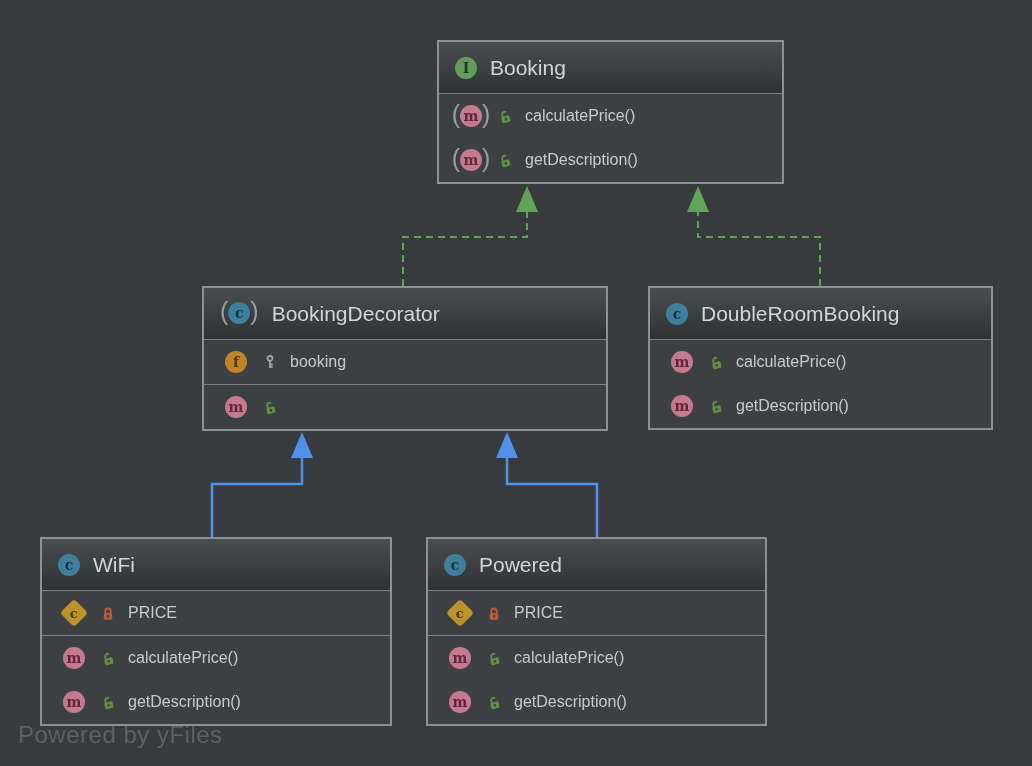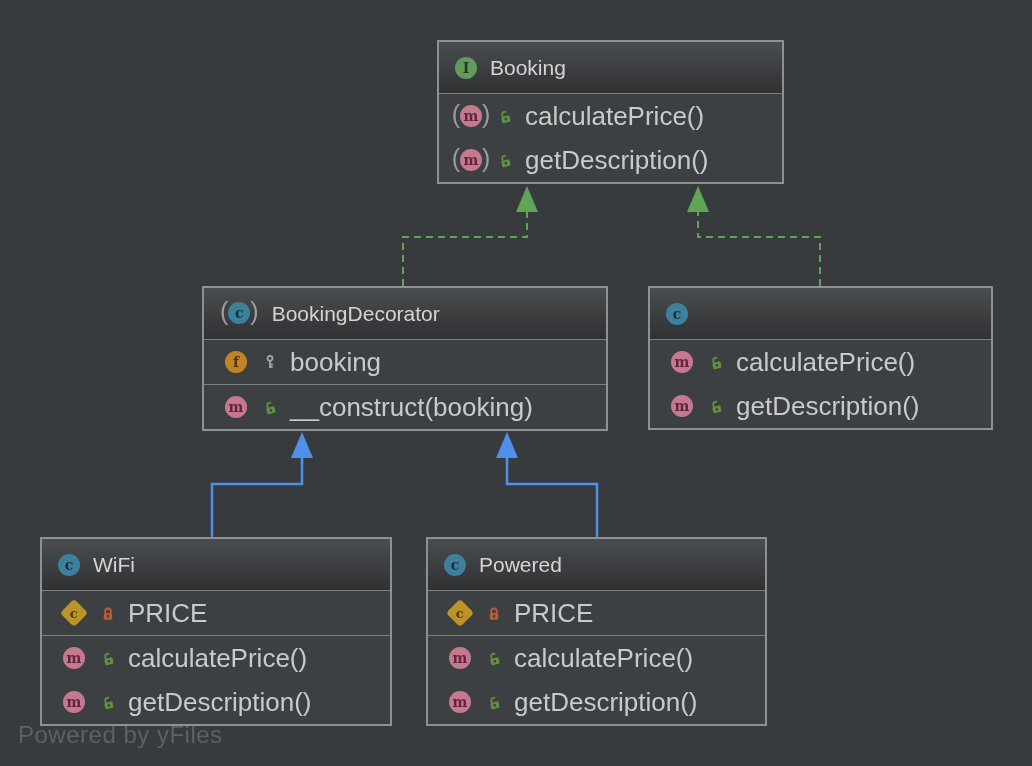--- a/index.html
+++ b/index.html
@@ -54,21 +54,21 @@
   .abstract-wrap::before,.abstract-wrap::after{
     color:var(--paren,#9b9ea0);font-size:25px;line-height:22px;
     font-family:"Liberation Sans",sans-serif;font-weight:400;
     position:relative;top:-2px;
   }
   .vis-icon{margin-left:6px;width:16px;height:16px;flex:none;display:inline-flex;}
   .vis-public{color:var(--public-lock,#5e9140);}
   .vis-private{color:var(--private-lock,#bf5a36);}
   .vis-protected{color:var(--protected-key,#a6a9ab);}
   .member-label{
-    margin-left:12px;font-size:26px;color:var(--member-text,#c8cacc);
+    margin-left:12px;font-size:16px;color:var(--member-text,#c8cacc);
   }
   #edges{position:absolute;left:0;top:0;z-index:3;pointer-events:none;}
   #watermark{
     position:absolute;left:18px;top:721px;z-index:5;
     font-size:24px;color:var(--watermark-text,#5d6164);
     letter-spacing:0.5px;
   }
 </style>
 </head>
 <body>
@@ -173,27 +173,27 @@
       <div class="uml-section">
         <div class="uml-row">
           <span class="member-icon-wrap">
             <span class="icon-circle" style="background: rgb(196, 121, 143); color: rgb(99, 36, 60);">m</span>
           </span>
           <span class="vis-icon vis-public">
             <svg width="16" height="16">
               <use href="#sym-lock-open"></use>
             </svg>
           </span>
-          <span class="member-label">__construct(booking)</span>
         </div>
       </div>
     </div>
     <div class="uml-box" style="left: 648px; top: 286px; width: 345px;">
     <div class="uml-header">
       <span class="hdr-icon-wrap"><span class="icon-circle" style="background: rgb(62, 127, 155); color: rgb(18, 48, 61);">c</span></span>
+      <span class="uml-title">DoubleRoomBooking</span>
     </div>
   <div class="uml-section">
         <div class="uml-row">
           <span class="member-icon-wrap">
             <span class="icon-circle" style="background: rgb(196, 121, 143); color: rgb(99, 36, 60);">m</span>
           </span>
           <span class="vis-icon vis-public">
             <svg width="16" height="16">
               <use href="#sym-lock-open"></use>
             </svg>

